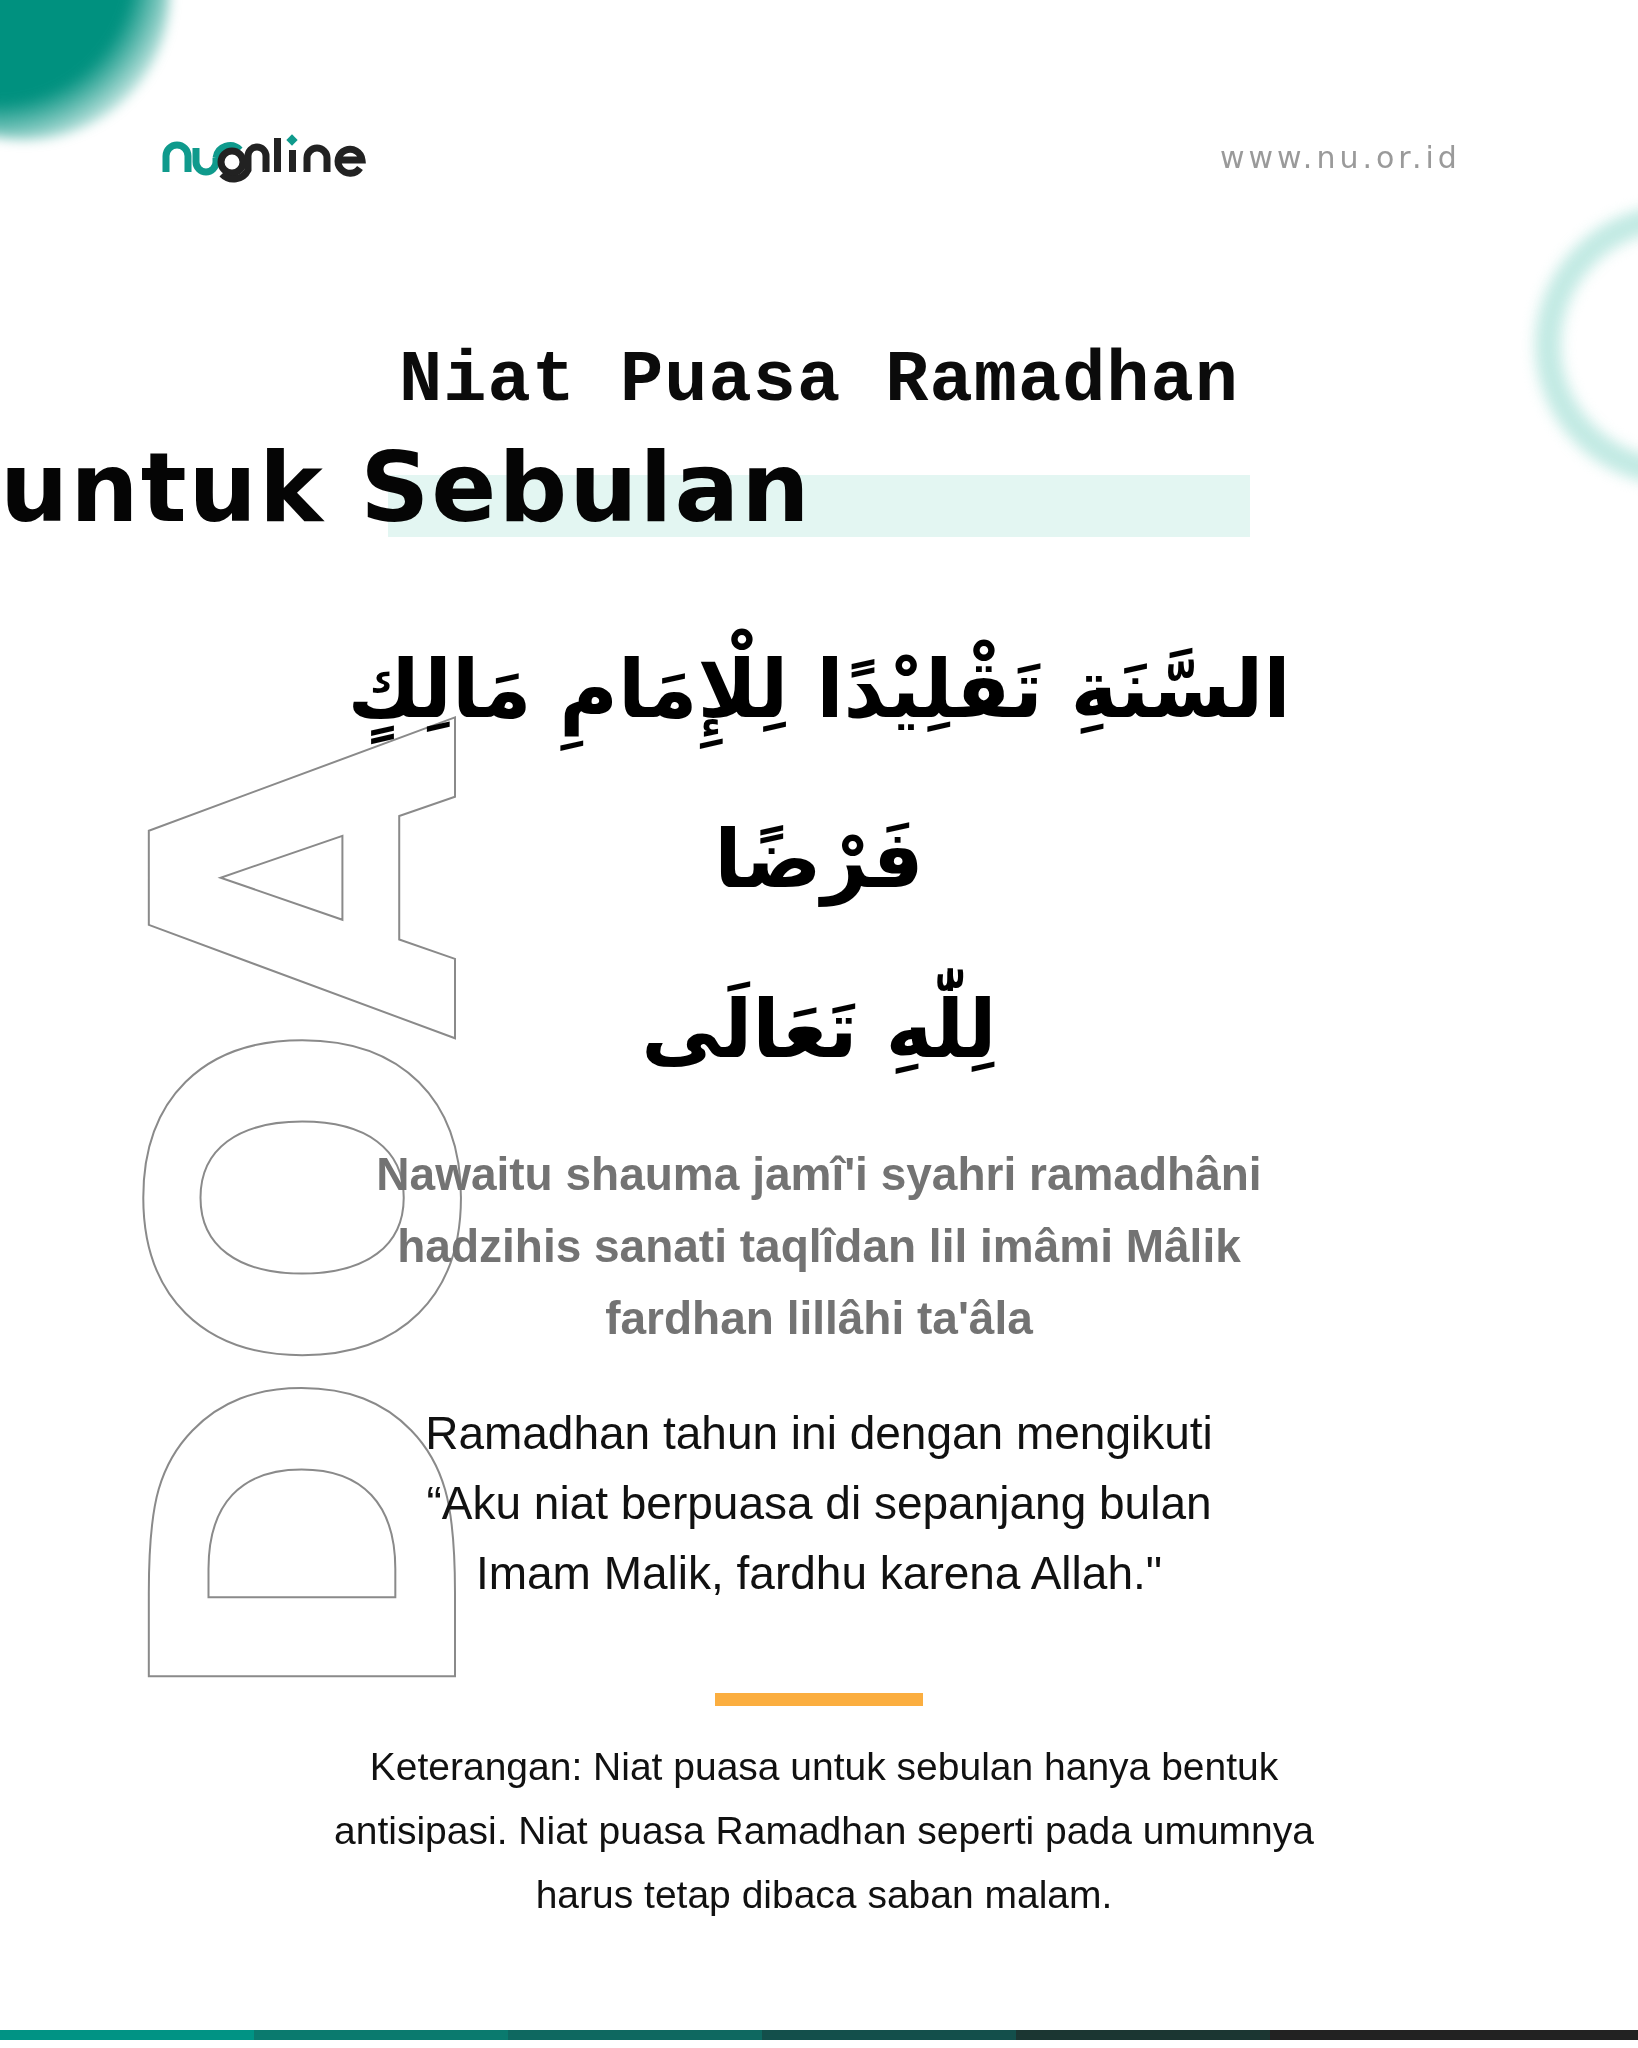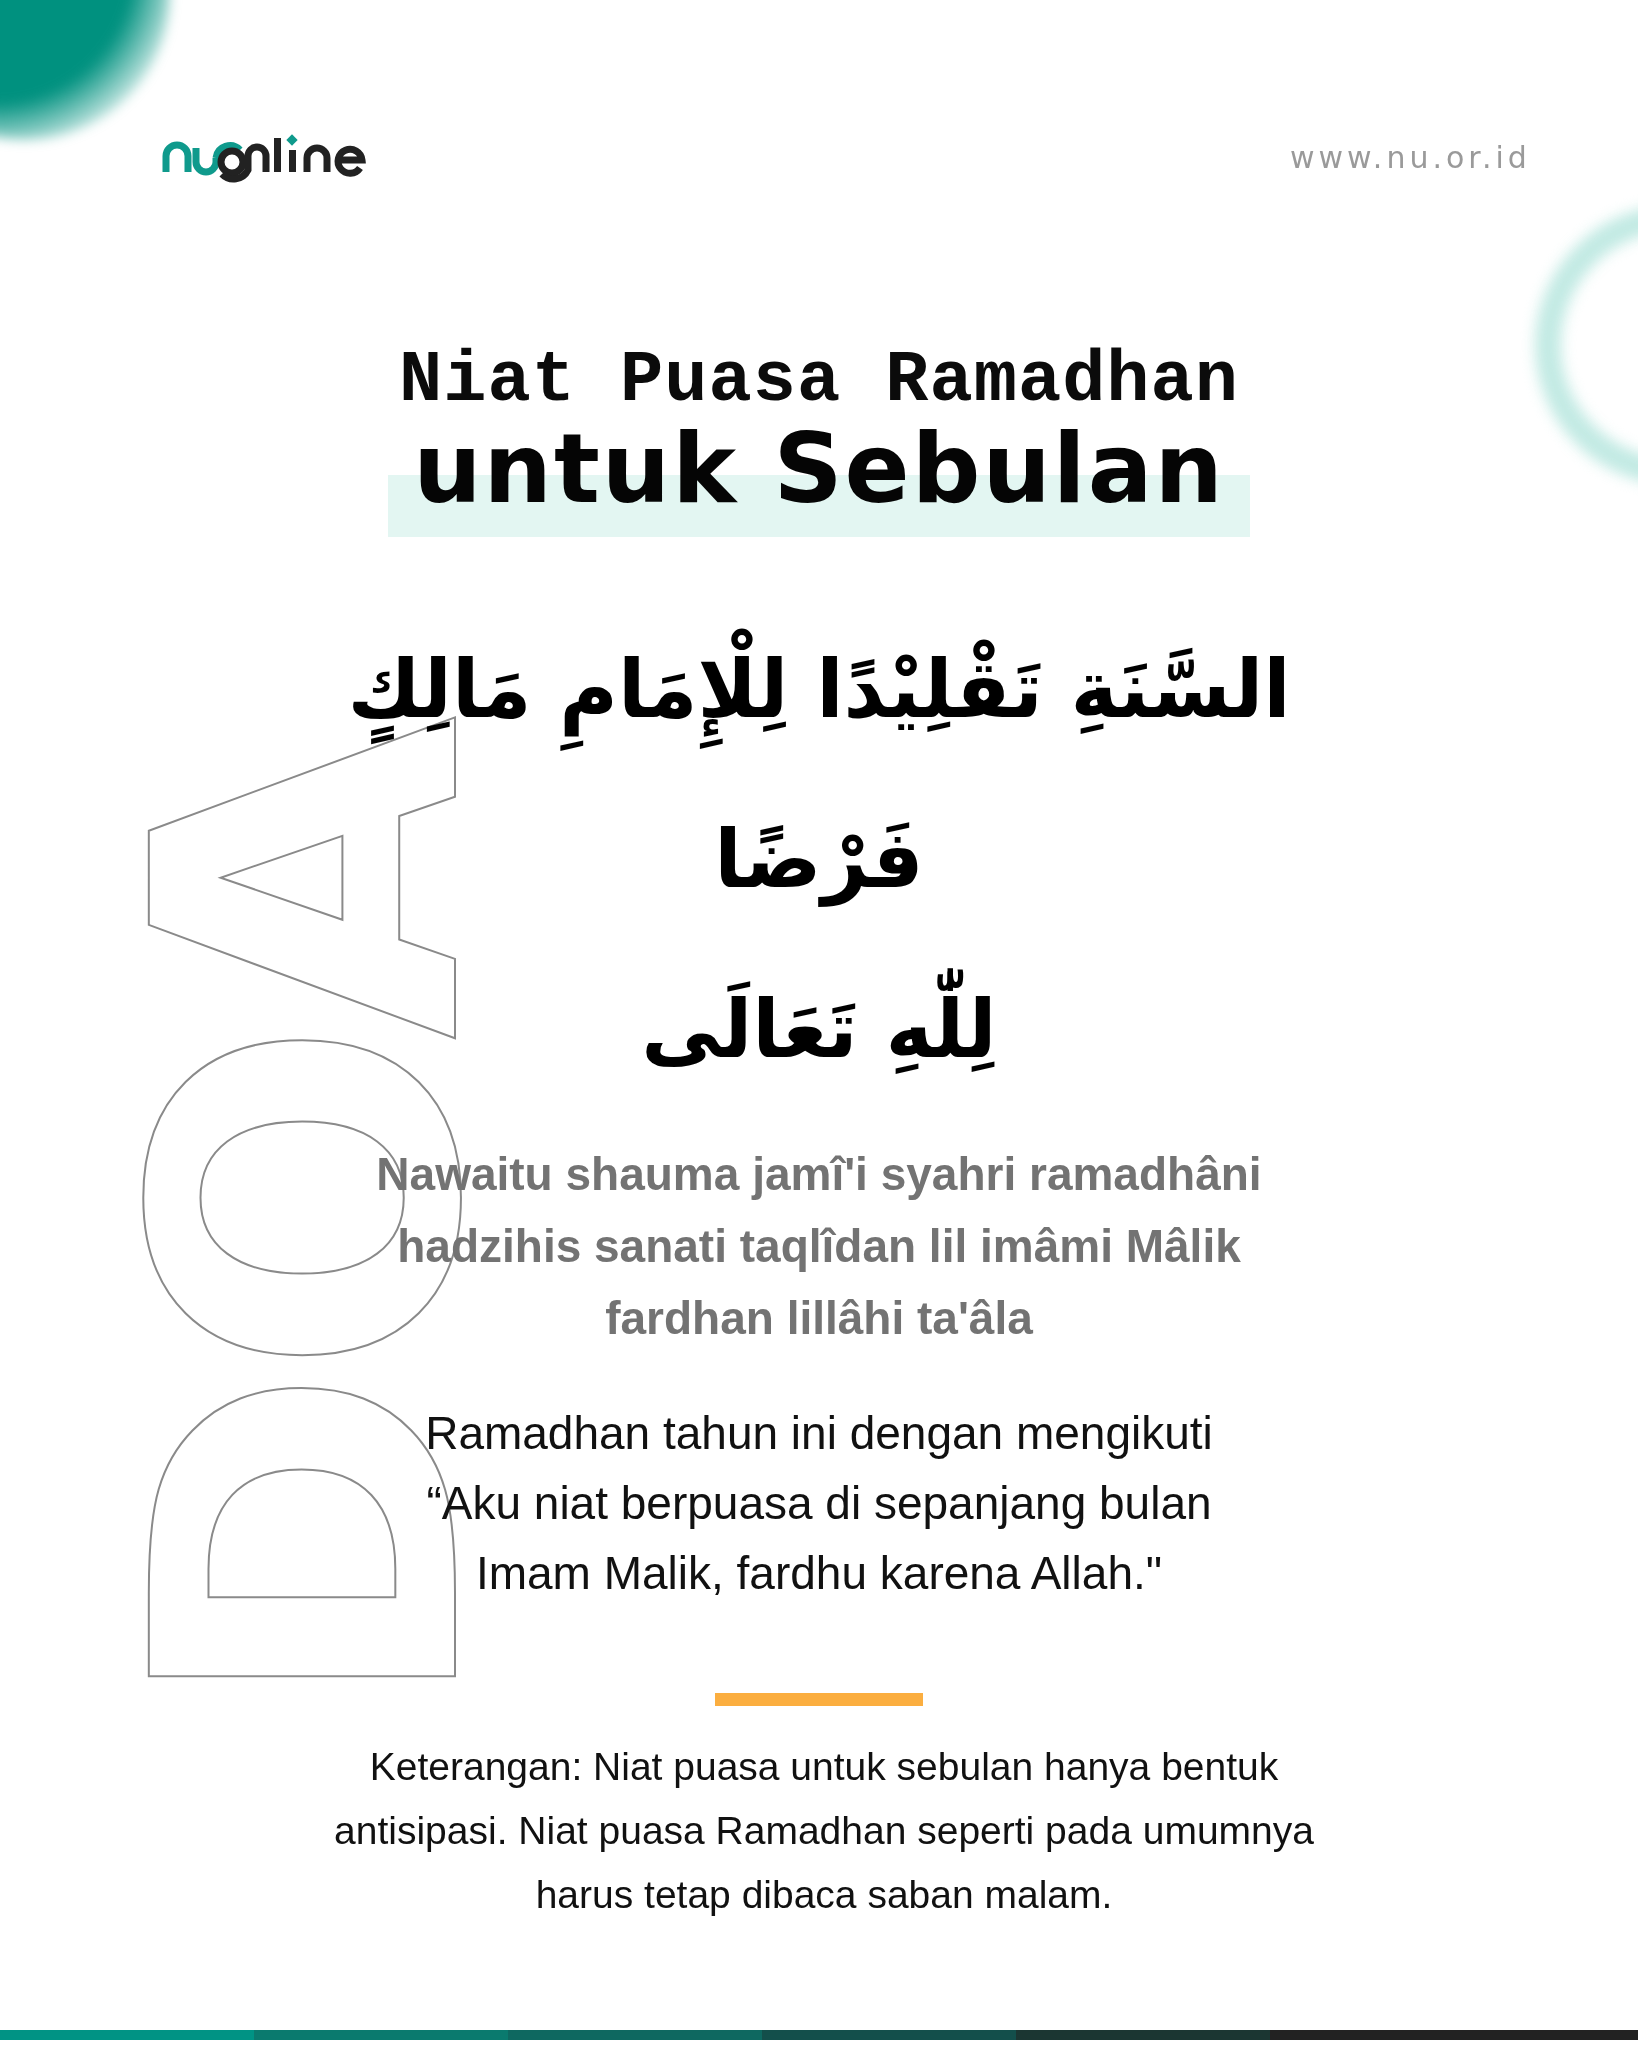--- a/index.html
+++ b/index.html
@@ -21,21 +21,21 @@
     border: 26px solid #bfe9e2;
     box-sizing: border-box;
     filter: blur(7px);
     opacity: 0.95;
   }
   .logo {
     position: absolute; left: 160px; top: 130px; height: 56px; display: flex; align-items: center;
   }
   .logo svg { display: block; }
   .site-url {
-    position: absolute; left: 1290px; top: 140px;
+    position: absolute; left: 1220px; top: 140px;
     font-family: "DejaVu Sans", sans-serif;
     font-size: 30px; letter-spacing: 4px; color: #9a9a9a;
   }
   .watermark {
     position: absolute; left: -240px; top: 1010px;
     transform: rotate(-90deg);
     transform-origin: center center;
     font-family: "DejaVu Sans", sans-serif; font-weight: bold;
     font-size: 420px; line-height: 1;
     color: transparent;
@@ -47,21 +47,21 @@
   .title-1 {
     position: absolute; left: 0; right: 0; top: 340px; text-align: center;
     font-family: Liberation Mono, monospace; font-weight: 600;
     font-size: 72px; color: #0b0b0b; letter-spacing: 1px;
   }
   .title-2-wrap {
     position: absolute; left: 388px; top: 475px; width: 862px; height: 62px;
     background: #e3f6f2;
   }
   .title-2 {
-    position: absolute; left: 0; right: 0; top: 413px; text-align: center;
+    position: absolute; left: 0; right: 0; top: 432px; text-align: left;
     font-family: "DejaVu Sans", sans-serif; font-weight: bold;
     font-size: 96px; color: #050505; letter-spacing: 2px;
   }
   .arabic {
     position: absolute; left: 240px; right: 240px; top: 605px;
     direction: rtl; text-align: center;
     font-family: "DejaVu Sans", sans-serif; font-weight: bold;
     font-size: 80px; line-height: 170px; color: #000;
   }
   .latin {

